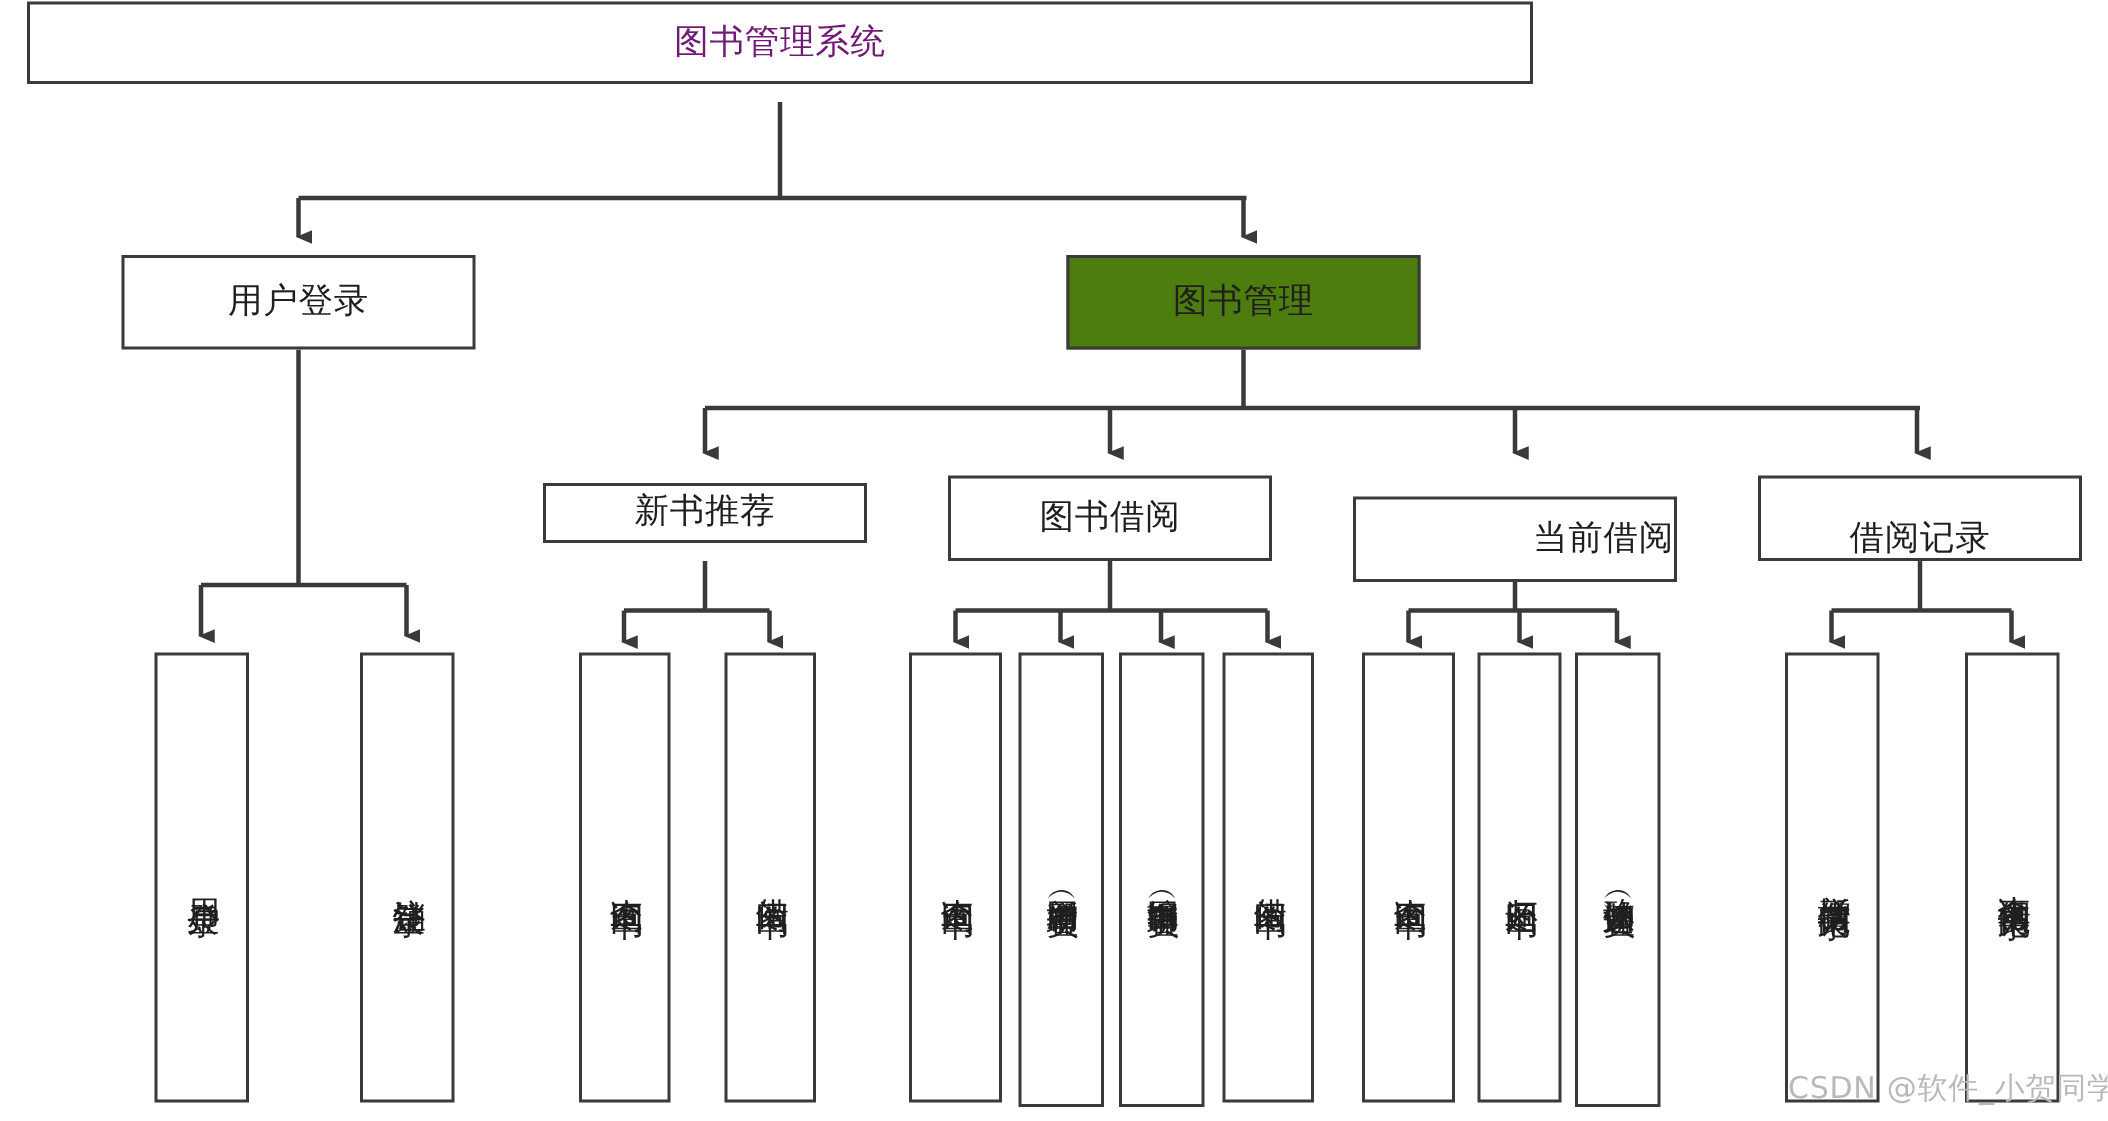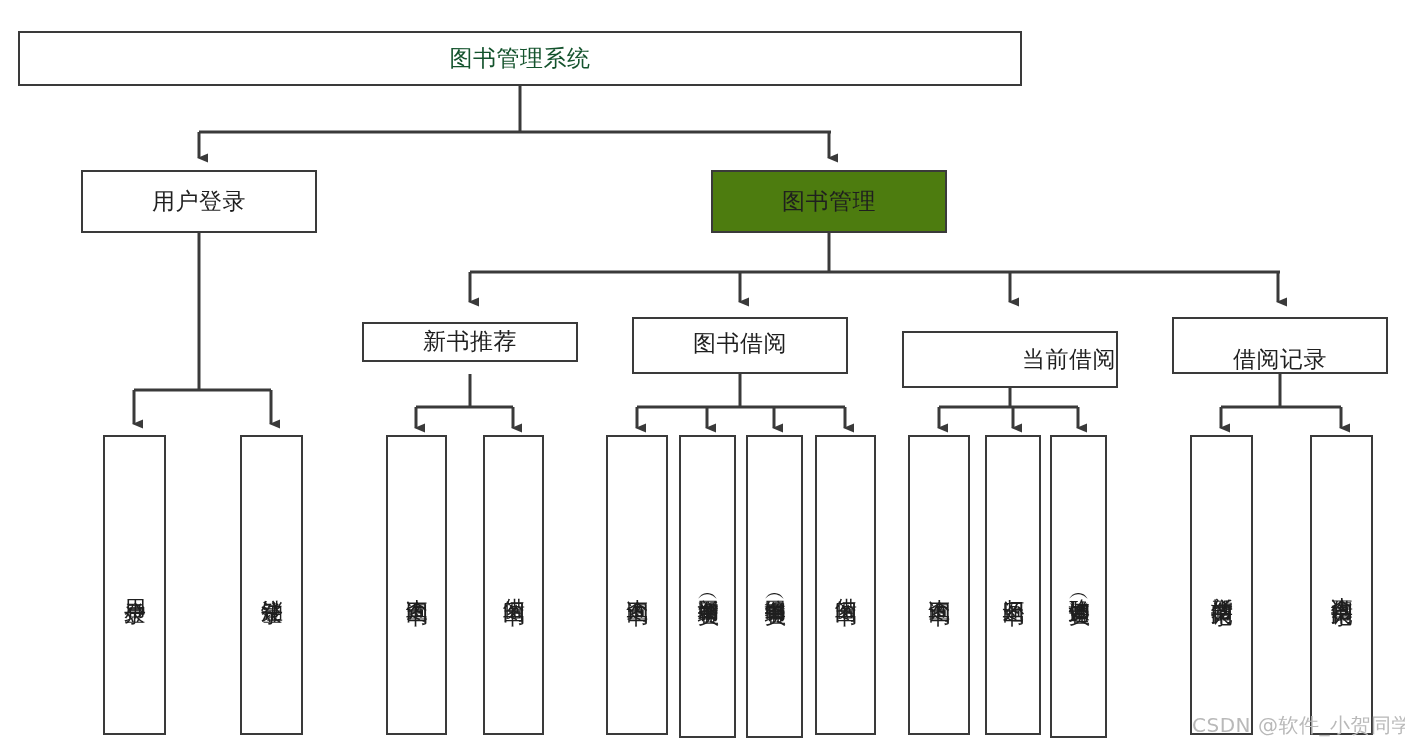--- a/index.html
+++ b/index.html
@@ -113,35 +113,35 @@
       <path d="M 1013 407 L 1013 428" marker-end="url(#arrow)"></path>
       <path d="M 1078 407 L 1078 428" marker-end="url(#arrow)"></path>
 
       <path d="M 1280 374 L 1280 407"></path>
       <path d="M 1221 407 L 1341 407"></path>
       <path d="M 1221 407 L 1221 428" marker-end="url(#arrow)"></path>
       <path d="M 1341 407 L 1341 428" marker-end="url(#arrow)"></path>
     </g>
   </svg>
 
-  <div class="node-box node-h" id="node-root" style="left: 18px; top: 31px; width: 1004px; height: 55px; border-color: rgb(58, 58, 58); background: rgb(255, 255, 255); color: #14532d;">
+  <div class="node-box node-h" id="node-root" style="left: 18px; top: 1px; width: 1004px; height: 55px; border-color: rgb(58, 58, 58); background: rgb(255, 255, 255); color: #701a75;">
     <span>图书管理系统</span>
   </div>
 
   <div class="node-box node-h" id="node-l2-0" style="left: 81px; top: 170px; width: 236px; height: 63px; border-color: rgb(58, 58, 58); background: rgb(255, 255, 255); color: rgb(31, 31, 31);">
     <span>用户登录</span>
   </div>
   <div class="node-box node-h" id="node-l2-1" style="left: 711px; top: 170px; width: 236px; height: 63px; border-color: rgb(58, 58, 58); background: #4d7c0f; color: rgb(31, 31, 31);">
     <span>图书管理</span>
   </div>
 
   <div class="node-box node-h" id="node-l3-0" style="left: 362px; top: 322px; width: 216px; height: 40px; border-color: rgb(58, 58, 58); background: rgb(255, 255, 255); color: rgb(31, 31, 31);">
     <span>新书推荐</span>
   </div>
-  <div class="node-box node-h" id="node-l3-1" style="left: 632px; top: 317px; width: 216px; height: 57px; border-color: rgb(58, 58, 58); background: rgb(255, 255, 255); color: rgb(31, 31, 31); font-family: Liberation Mono, monospace;">
+  <div class="node-box node-h" id="node-l3-1" style="left: 632px; top: 317px; width: 216px; height: 57px; border-color: rgb(58, 58, 58); background: rgb(255, 255, 255); color: rgb(31, 31, 31);">
     <span>图书借阅</span>
   </div>
   <div class="node-box node-h" id="node-l3-2" style="left: 902px; top: 331px; width: 216px; height: 57px; border-color: rgb(58, 58, 58); background: rgb(255, 255, 255); color: rgb(31, 31, 31); justify-content: flex-end;">
     <span>当前借阅</span>
   </div>
   <div class="node-box node-h" id="node-l3-3" style="left: 1172px; top: 317px; width: 216px; height: 57px; border-color: rgb(58, 58, 58); background: rgb(255, 255, 255); color: rgb(31, 31, 31); align-items: flex-end;">
     <span>借阅记录</span>
   </div>
 
   <div class="node-box" id="node-leaf-0" style="left: 103px; top: 435px; width: 63px; height: 300px; border-color: rgb(58, 58, 58); background: rgb(255, 255, 255); color: rgb(31, 31, 31);">

